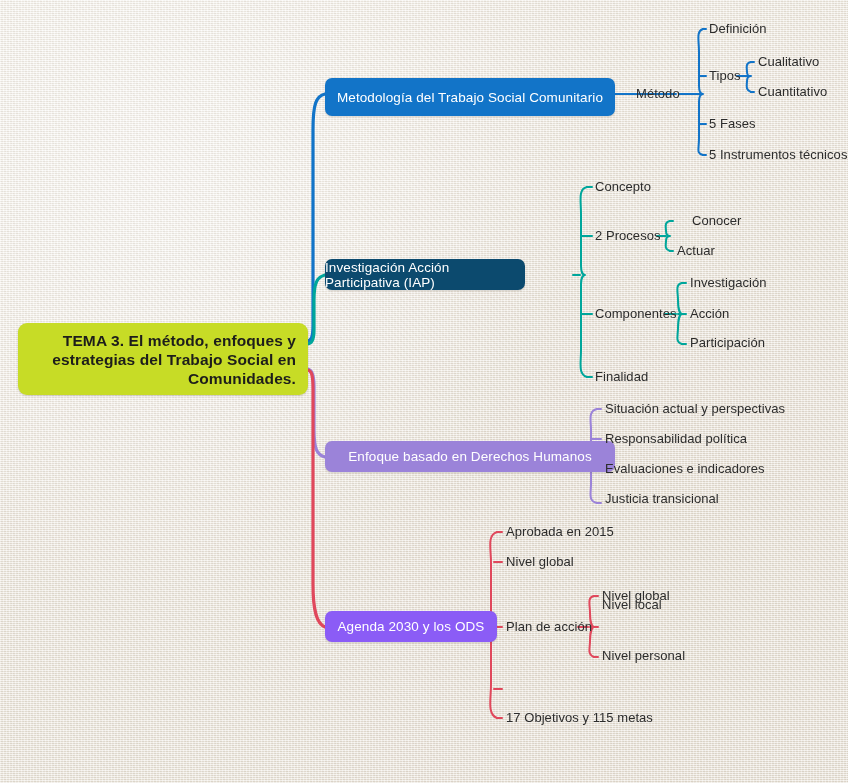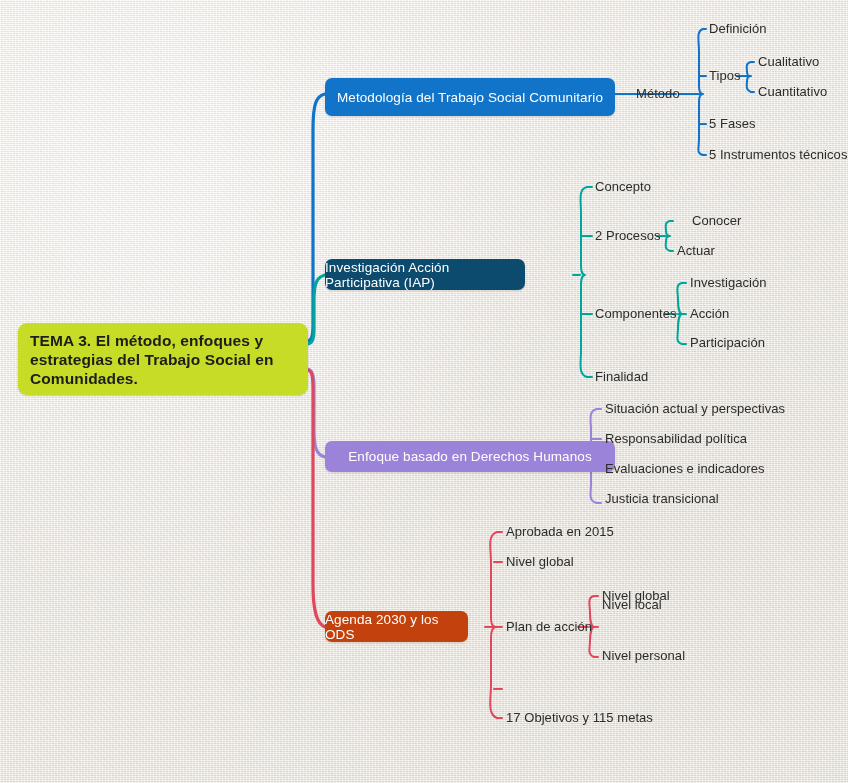--- a/index.html
+++ b/index.html
@@ -33,38 +33,38 @@
     display:flex;align-items:center;justify-content:center;
     box-sizing:border-box;
     letter-spacing:.1px;
     box-shadow:0 1px 2px rgba(90,80,70,.22);
   }
   #central-node{
     left:18px;top:323px;width:290px;height:72px;
     background:#c7dc26;
     color:#1d1d1b;
     font-weight:bold;font-size:15.5px;line-height:19px;
-    text-align:left;border-radius:9px;
+    text-align:right;border-radius:9px;
     padding:0 12px;
   }
   #branch-node-metodologia{
     left:325px;top:78px;width:290px;height:38px;
     background:#1274c8;font-size:13.5px;
   }
   #branch-node-iap{
     left:325px;top:259px;width:200px;height:31px;
     background:#0c4a6e;font-size:13.5px;
   }
   #branch-node-derechos{
     left:325px;top:441px;width:290px;height:31px;
     background:#9b83d9;font-size:13.5px;
   }
   #branch-node-agenda{
-    left:325px;top:611px;width:143px;height:31px;
-    background:#c2410c;font-size:13.5px;
+    left:325px;top:611px;width:172px;height:31px;
+    background:#8b5cf6;font-size:13.5px;
   }
 
   .leaf{
     position:absolute;
     color:#2c2c2c;
     font-size:13px;
     white-space:nowrap;
     line-height:13px;
     letter-spacing:.05px;
   }

